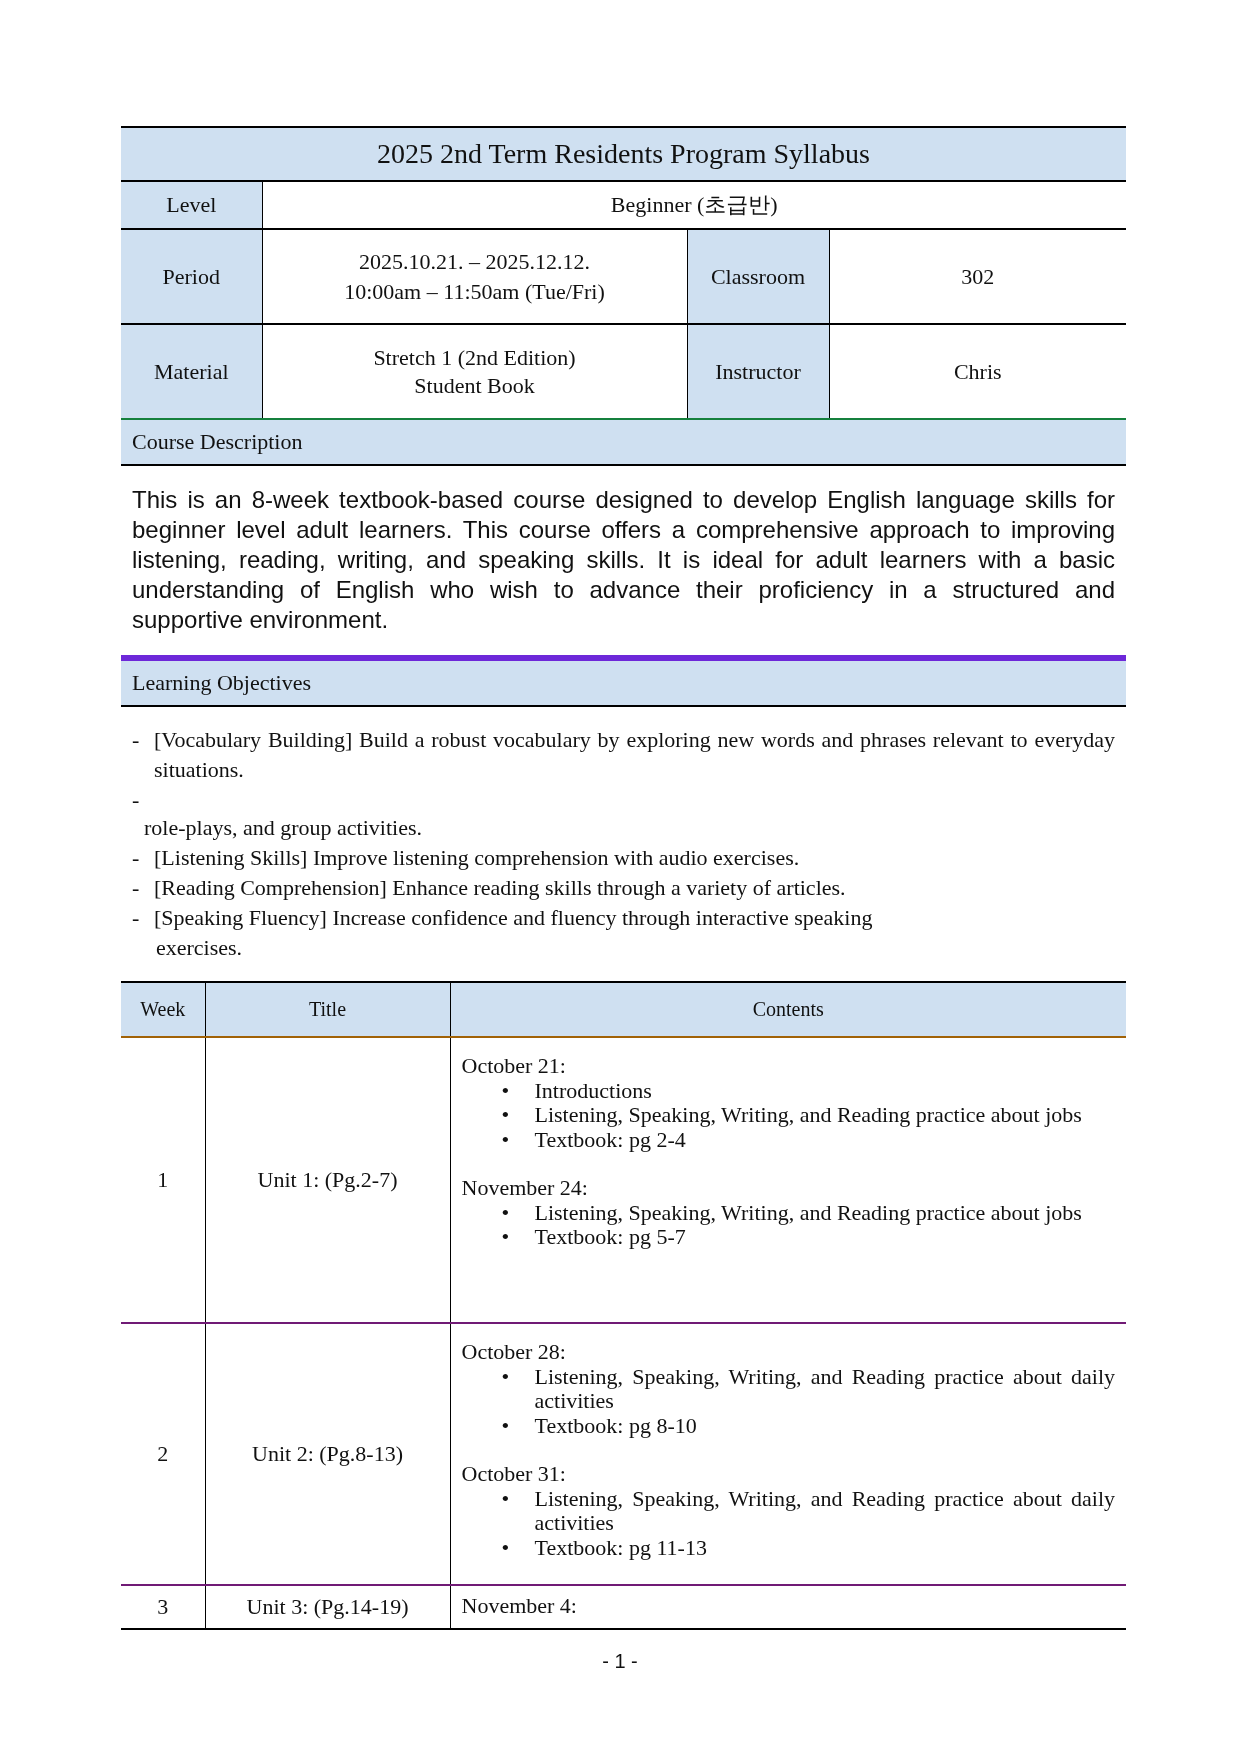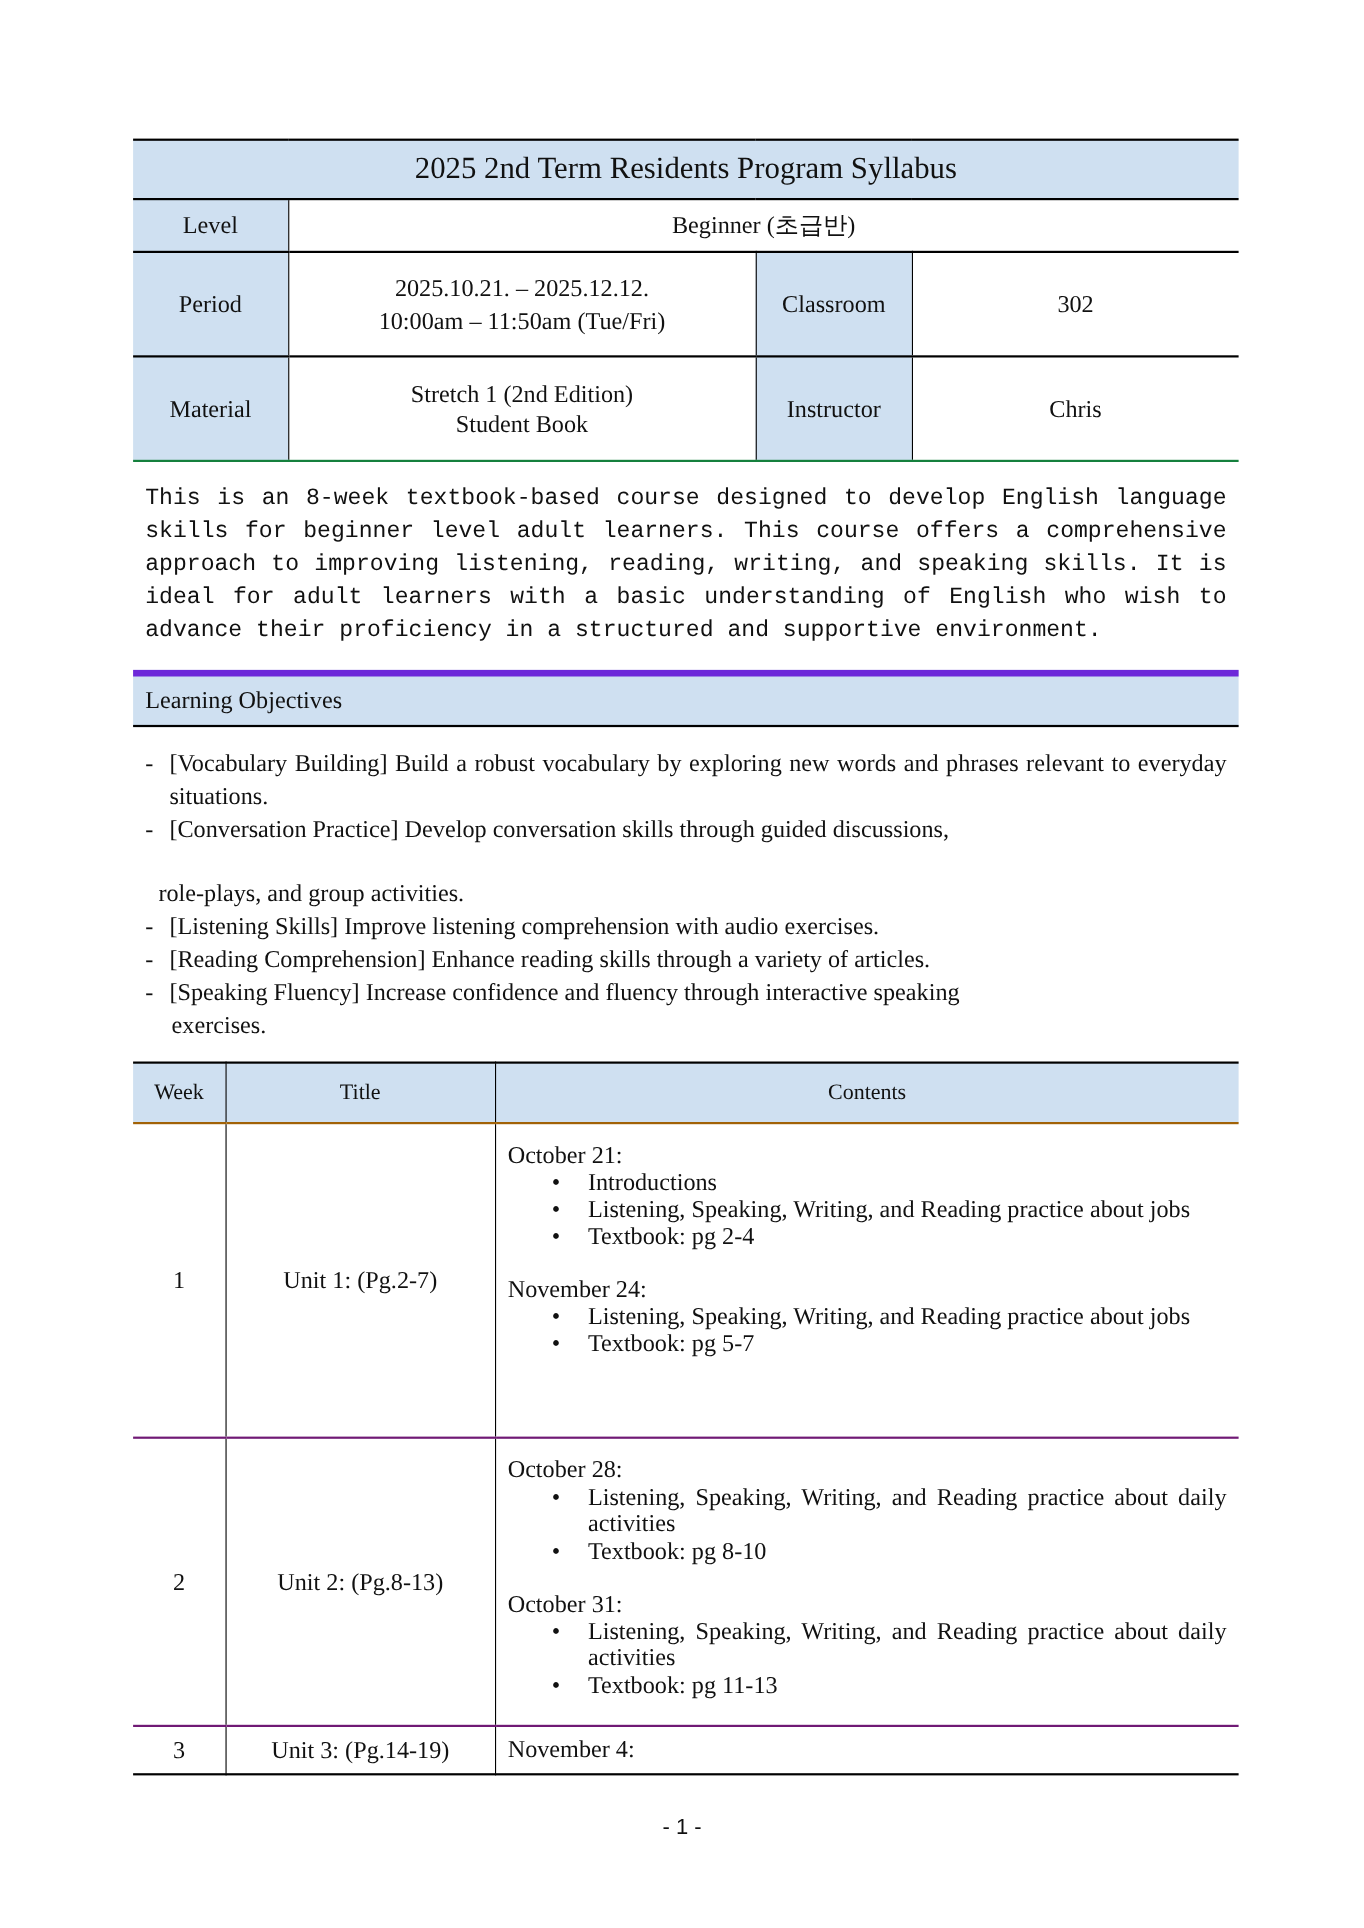--- a/index.html
+++ b/index.html
@@ -9,21 +9,21 @@
   .hdr-table td { border: 1px solid #000; text-align: center; font-size: 22px; }
   .hdr-table { border-top: 2px solid #000; border-bottom: 2px solid #15803d; }
   .hdr-table tr.title td { background: #cfe0f1; height: 50px; font-size: 28px; border-top: 2px solid #000; border-bottom: 2px solid #000; border-left: none; border-right: none; }
   .hdr-table td.lbl { background: #cfe0f1; }
   .hdr-table tr.level td { height: 44px; border-bottom: 2px solid #000; }
   .hdr-table tr.period td { height: 91px; border-bottom: 2px solid #000; line-height: 30px; }
   .hdr-table tr.material td { height: 91px; line-height: 28px; }
   .hdr-table td:first-child { border-left: none; }
   .hdr-table td:last-child { border-right: none; }
   .section-bar { background: #cfe0f1; border-top: 6px solid #6d28d9; border-bottom: 2px solid #000; height: 44px; line-height: 44px; padding-left: 11px; font-size: 22px; }
-  .desc { font-family: Liberation Mono, monospace; font-size: 21px; line-height: 30px; text-align: justify; text-align-last: left; padding: 19px 11px 20px 11px; }
+  .desc { font-family: Liberation Sans, sans-serif; font-size: 24px; line-height: 30px; text-align: justify; text-align-last: left; padding: 19px 11px 20px 11px; }
   .objectives { padding: 18px 11px 18px 11px; font-size: 22px; line-height: 30px; }
   .obj { position: relative; padding-left: 22px; text-align: justify; }
   .obj .dash { position: absolute; left: 0; top: 0; }
   .week-table { border-top: 2px solid #000; border-bottom: 2px solid #000; }
   .week-table th { background: #cfe0f1; font-weight: normal; font-size: 20px; height: 51px; border-bottom: 2px solid #a16207; border-left: 1px solid #000; }
   .week-table th:first-child { border-left: none; }
   .week-table td { border-left: 1px solid #000; border-top: 2px solid #701a75; font-size: 22px; vertical-align: middle; text-align: center; }
   .week-table td:first-child { border-left: none; }
   .week-table td.contents { text-align: left; vertical-align: top; padding: 16px 11px 16px 11px; line-height: 24.5px; }
   .session + .session { margin-top: 24px; }
@@ -66,31 +66,31 @@
       <td>
         <div>Stretch  1  (2nd  Edition)</div>
         <div>Student  Book</div>
       </td>
       <td class="lbl">Instructor</td>
       <td>Chris</td>
     </tr>
   </tbody>
     </table>
 
+  <div class="section-bar" style="border-top:none;">Course  Description</div>
   <div class="desc">This is an 8-week textbook-based course designed to develop English language skills for beginner level adult learners. This course offers a comprehensive approach to improving listening, reading, writing, and speaking skills. It is ideal for adult learners with a basic understanding of English who wish to advance their proficiency in a structured and supportive environment.</div>
 
   <div class="section-bar">Learning  Objectives</div>
   <div class="objectives">
     <div class="obj">
       <span class="dash">-</span>
       <span>[Vocabulary Building] Build a robust vocabulary by exploring new words and phrases relevant to everyday situations.</span>
     </div>
     <div class="obj">
       <span class="dash">-</span>
-      <span>[Conversation Practice] Develop conversation skills through guided discussions,</span>
     </div>
     <div style="padding-left:12px;margin-top:28px;">role-plays, and group activities.</div>
     <div class="obj">
       <span class="dash">-</span>
       <span>[Listening Skills] Improve listening comprehension with audio exercises.</span>
     </div>
     <div class="obj">
       <span class="dash">-</span>
       <span>[Reading Comprehension] Enhance reading skills through a variety of articles.</span>
     </div>

